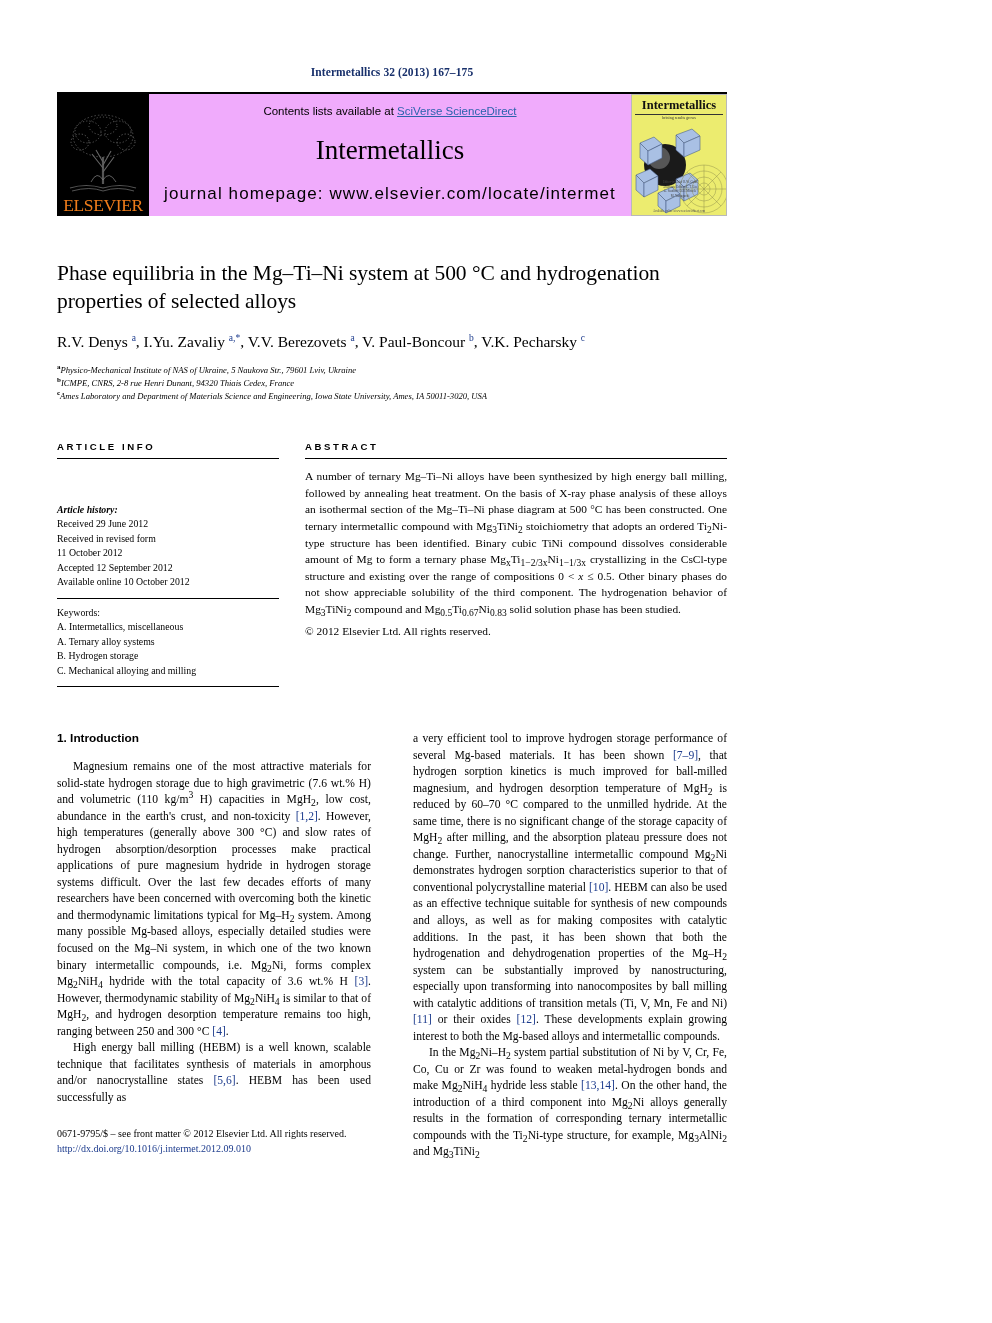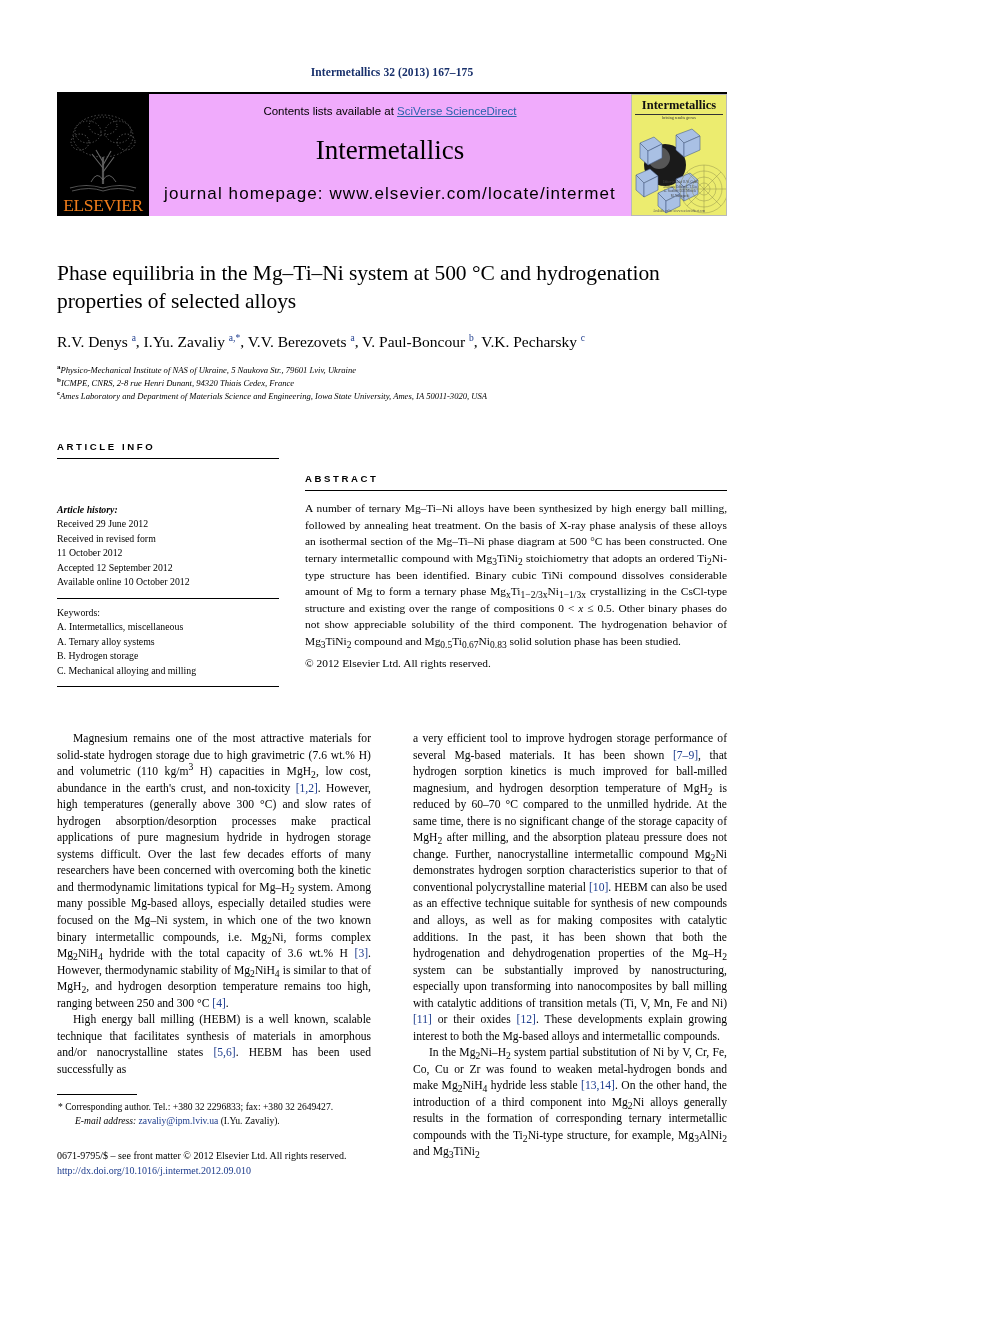--- a/index.html
+++ b/index.html
@@ -162,21 +162,21 @@
   .affils div sup { font-style: normal; font-weight: bold; font-size: 7px; }
 
   
   .info-abs {
     margin: 38px 57px 0 57px;
     display: flex;
     flex-direction: row;
     gap: 26px;
   }
   .col-info { flex: 0 0 222px; }
-  .col-abs  { flex: 1 1 auto; margin-top: 32px; }
+  .col-abs  { flex: 1 1 auto; }
   .sec-head {
     font-family: "Liberation Sans", sans-serif;
     font-size: 9.6px;
     font-weight: bold;
     letter-spacing: 2.6px;
     text-transform: uppercase;
     margin-bottom: 6px;
   }
   .rule { border-top: 1.6px solid #000; }
   .info-body { padding-top: 7px; font-size: 9.8px; line-height: 1.48; }
@@ -355,28 +355,24 @@
     <div class="col-abs">
       <div class="sec-head">ABSTRACT</div>
       <div class="rule"></div>
       <div class="abs-body">A number of ternary Mg–Ti–Ni alloys have been synthesized by high energy ball milling, followed by annealing heat treatment. On the basis of X-ray phase analysis of these alloys an isothermal section of the Mg–Ti–Ni phase diagram at 500 °C has been constructed. One ternary intermetallic compound with Mg<sub>3</sub>TiNi<sub>2</sub> stoichiometry that adopts an ordered Ti<sub>2</sub>Ni-type structure has been identified. Binary cubic TiNi compound dissolves considerable amount of Mg to form a ternary phase Mg<sub>x</sub>Ti<sub>1−2/3x</sub>Ni<sub>1−1/3x</sub> crystallizing in the CsCl-type structure and existing over the range of compositions 0 &lt; <i>x</i> ≤ 0.5. Other binary phases do not show appreciable solubility of the third component. The hydrogenation behavior of Mg<sub>3</sub>TiNi<sub>2</sub> compound and Mg<sub>0.5</sub>Ti<sub>0.67</sub>Ni<sub>0.83</sub> solid solution phase has been studied.</div>
       <div class="copyline">© 2012 Elsevier Ltd. All rights reserved.</div>
     </div>
   </div>
 
   <div class="body-cols">
     <div class="bcol">
+      <h2 class="sec-title">1. Introduction</h2>
       <p class="body-p first">Magnesium remains one of the most attractive materials for solid-state hydrogen storage due to high gravimetric (7.6 wt.% H) and volumetric (110 kg/m<sup>3</sup> H) capacities in MgH<sub>2</sub>, low cost, abundance in the earth's crust, and non-toxicity <span class="ref">[1,2]</span>. However, high temperatures (generally above 300 °C) and slow rates of hydrogen absorption/desorption processes make practical applications of pure magnesium hydride in hydrogen storage systems difficult. Over the last few decades efforts of many researchers have been concerned with overcoming both the kinetic and thermodynamic limitations typical for Mg–H<sub>2</sub> system. Among many possible Mg-based alloys, especially detailed studies were focused on the Mg–Ni system, in which one of the two known binary intermetallic compounds, i.e. Mg<sub>2</sub>Ni, forms complex Mg<sub>2</sub>NiH<sub>4</sub> hydride with the total capacity of 3.6 wt.% H <span class="ref">[3]</span>. However, thermodynamic stability of Mg<sub>2</sub>NiH<sub>4</sub> is similar to that of MgH<sub>2</sub>, and hydrogen desorption temperature remains too high, ranging between 250 and 300 °C <span class="ref">[4]</span>.</p>
       <p class="body-p">High energy ball milling (HEBM) is a well known, scalable technique that facilitates synthesis of materials in amorphous and/or nanocrystalline states <span class="ref">[5,6]</span>. HEBM has been used successfully as</p>
 
-      <div class="footnote-wrap">
-        <div class="fn-rule"></div>
-        <div class="footnote">* Corresponding author. Tel.: +380 32 2296833; fax: +380 32 2649427.</div>
-        <div class="footnote" style="padding-left:18px;text-indent:0"><span class="em">E-mail address:</span> <span class="mail">zavaliy@ipm.lviv.ua</span> (I.Yu. Zavaliy).</div>
-      </div>
 
       <div class="footer-block">
         <div>0671-9795/$ – see front matter © 2012 Elsevier Ltd. All rights reserved.</div>
         <div class="doi">http://dx.doi.org/10.1016/j.intermet.2012.09.010</div>
       </div>
     </div>
 
     <div class="bcol">
       <p class="body-p" style="text-indent:0">a very efficient tool to improve hydrogen storage performance of several Mg-based materials. It has been shown <span class="ref">[7–9]</span>, that hydrogen sorption kinetics is much improved for ball-milled magnesium, and hydrogen desorption temperature of MgH<sub>2</sub> is reduced by 60–70 °C compared to the unmilled hydride. At the same time, there is no significant change of the storage capacity of MgH<sub>2</sub> after milling, and the absorption plateau pressure does not change. Further, nanocrystalline intermetallic compound Mg<sub>2</sub>Ni demonstrates hydrogen sorption characteristics superior to that of conventional polycrystalline material <span class="ref">[10]</span>. HEBM can also be used as an effective technique suitable for synthesis of new compounds and alloys, as well as for making composites with catalytic additions. In the past, it has been shown that both the hydrogenation and dehydrogenation properties of the Mg–H<sub>2</sub> system can be substantially improved by nanostructuring, especially upon transforming into nanocomposites by ball milling with catalytic additions of transition metals (Ti, V, Mn, Fe and Ni) <span class="ref">[11]</span> or their oxides <span class="ref">[12]</span>. These developments explain growing interest to both the Mg-based alloys and intermetallic compounds.</p>
       <p class="body-p">In the Mg<sub>2</sub>Ni–H<sub>2</sub> system partial substitution of Ni by V, Cr, Fe, Co, Cu or Zr was found to weaken metal-hydrogen bonds and make Mg<sub>2</sub>NiH<sub>4</sub> hydride less stable <span class="ref">[13,14]</span>. On the other hand, the introduction of a third component into Mg<sub>2</sub>Ni alloys generally results in the formation of corresponding ternary intermetallic compounds with the Ti<sub>2</sub>Ni-type structure, for example, Mg<sub>3</sub>AlNi<sub>2</sub> and Mg<sub>3</sub>TiNi<sub>2</sub></p>

